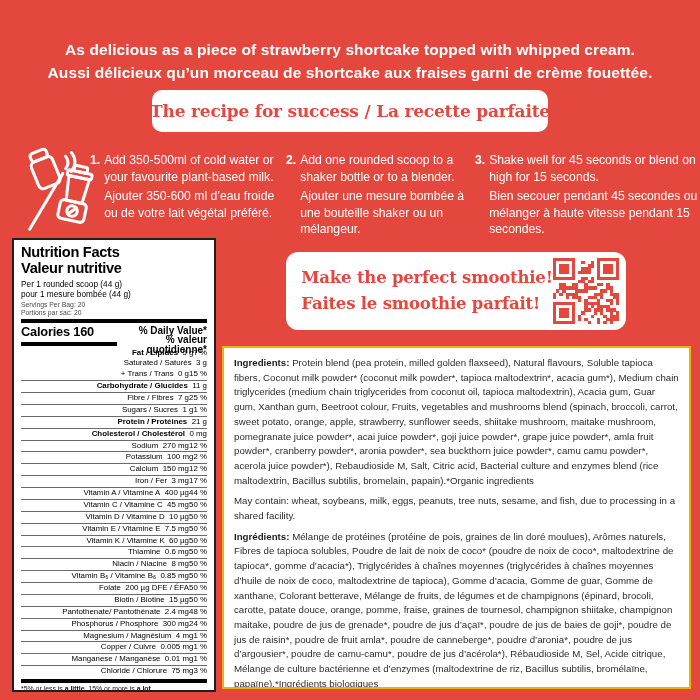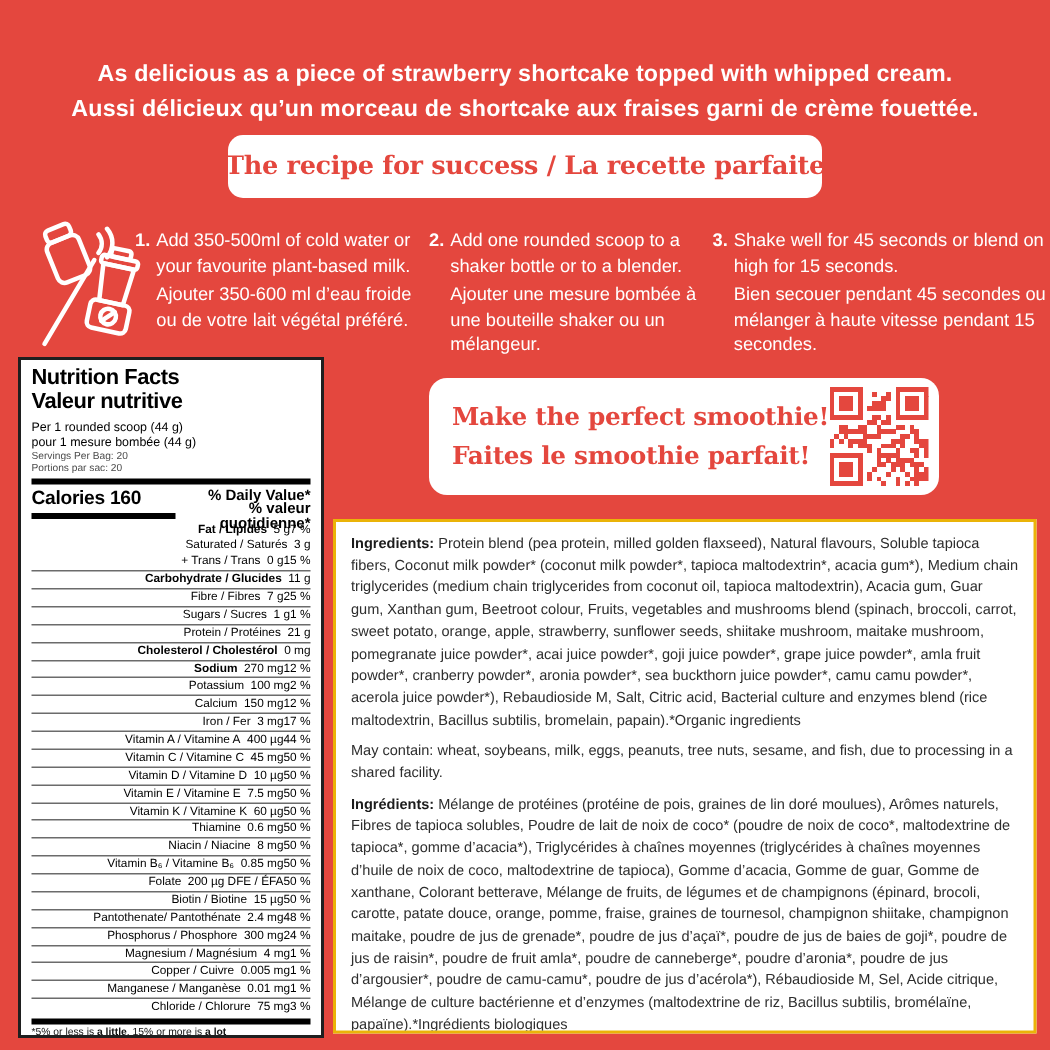--- a/index.html
+++ b/index.html
@@ -161,29 +161,29 @@
         </div>
         <div class="nrow sep ind">
           <span><span>Fibre / Fibres</span><span class="nv">&nbsp;&nbsp;7 g</span></span>
           <span class="ndv">25 %</span>
         </div>
         <div class="nrow sep ind">
           <span><span>Sugars / Sucres</span><span class="nv">&nbsp;&nbsp;1 g</span></span>
           <span class="ndv">1 %</span>
         </div>
         <div class="nrow sep">
-          <span><span style="font-weight: 400;">Protein / Protéines</span><span class="nv">&nbsp;&nbsp;21 g</span></span>
+          <span><span style="font-weight: 700;">Protein / Protéines</span><span class="nv">&nbsp;&nbsp;21 g</span></span>
           <span class="ndv"></span>
         </div>
         <div class="nrow sep">
           <span><span style="font-weight: 700;">Cholesterol / Cholestérol</span><span class="nv">&nbsp;&nbsp;0 mg</span></span>
           <span class="ndv"></span>
         </div>
         <div class="nrow sep">
-          <span><span style="font-weight: 700;">Sodium</span><span class="nv">&nbsp;&nbsp;270 mg</span></span>
+          <span><span style="font-weight: 400;">Sodium</span><span class="nv">&nbsp;&nbsp;270 mg</span></span>
           <span class="ndv">12 %</span>
         </div>
         <div class="nrow sep">
           <span><span>Potassium</span><span class="nv">&nbsp;&nbsp;100 mg</span></span>
           <span class="ndv">2 %</span>
         </div>
         <div class="nrow sep">
           <span><span>Calcium</span><span class="nv">&nbsp;&nbsp;150 mg</span></span>
           <span class="ndv">12 %</span>
         </div>

